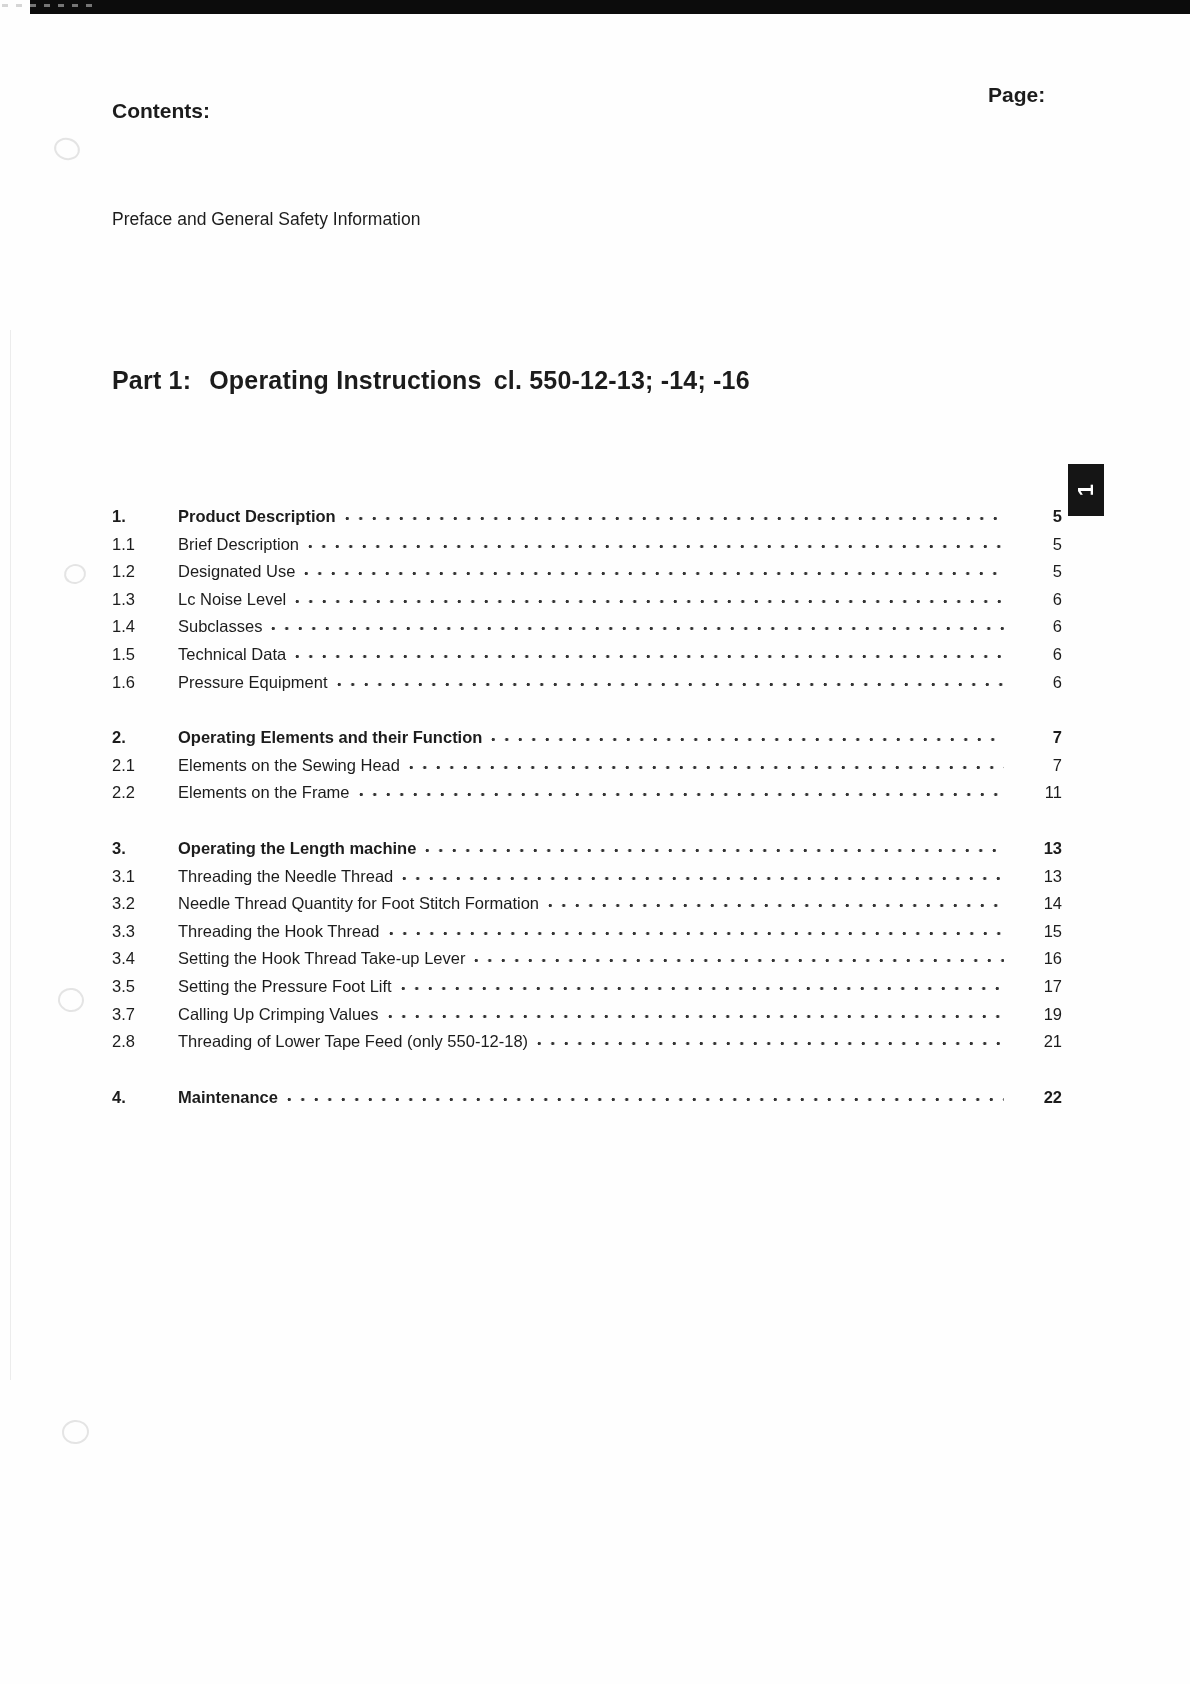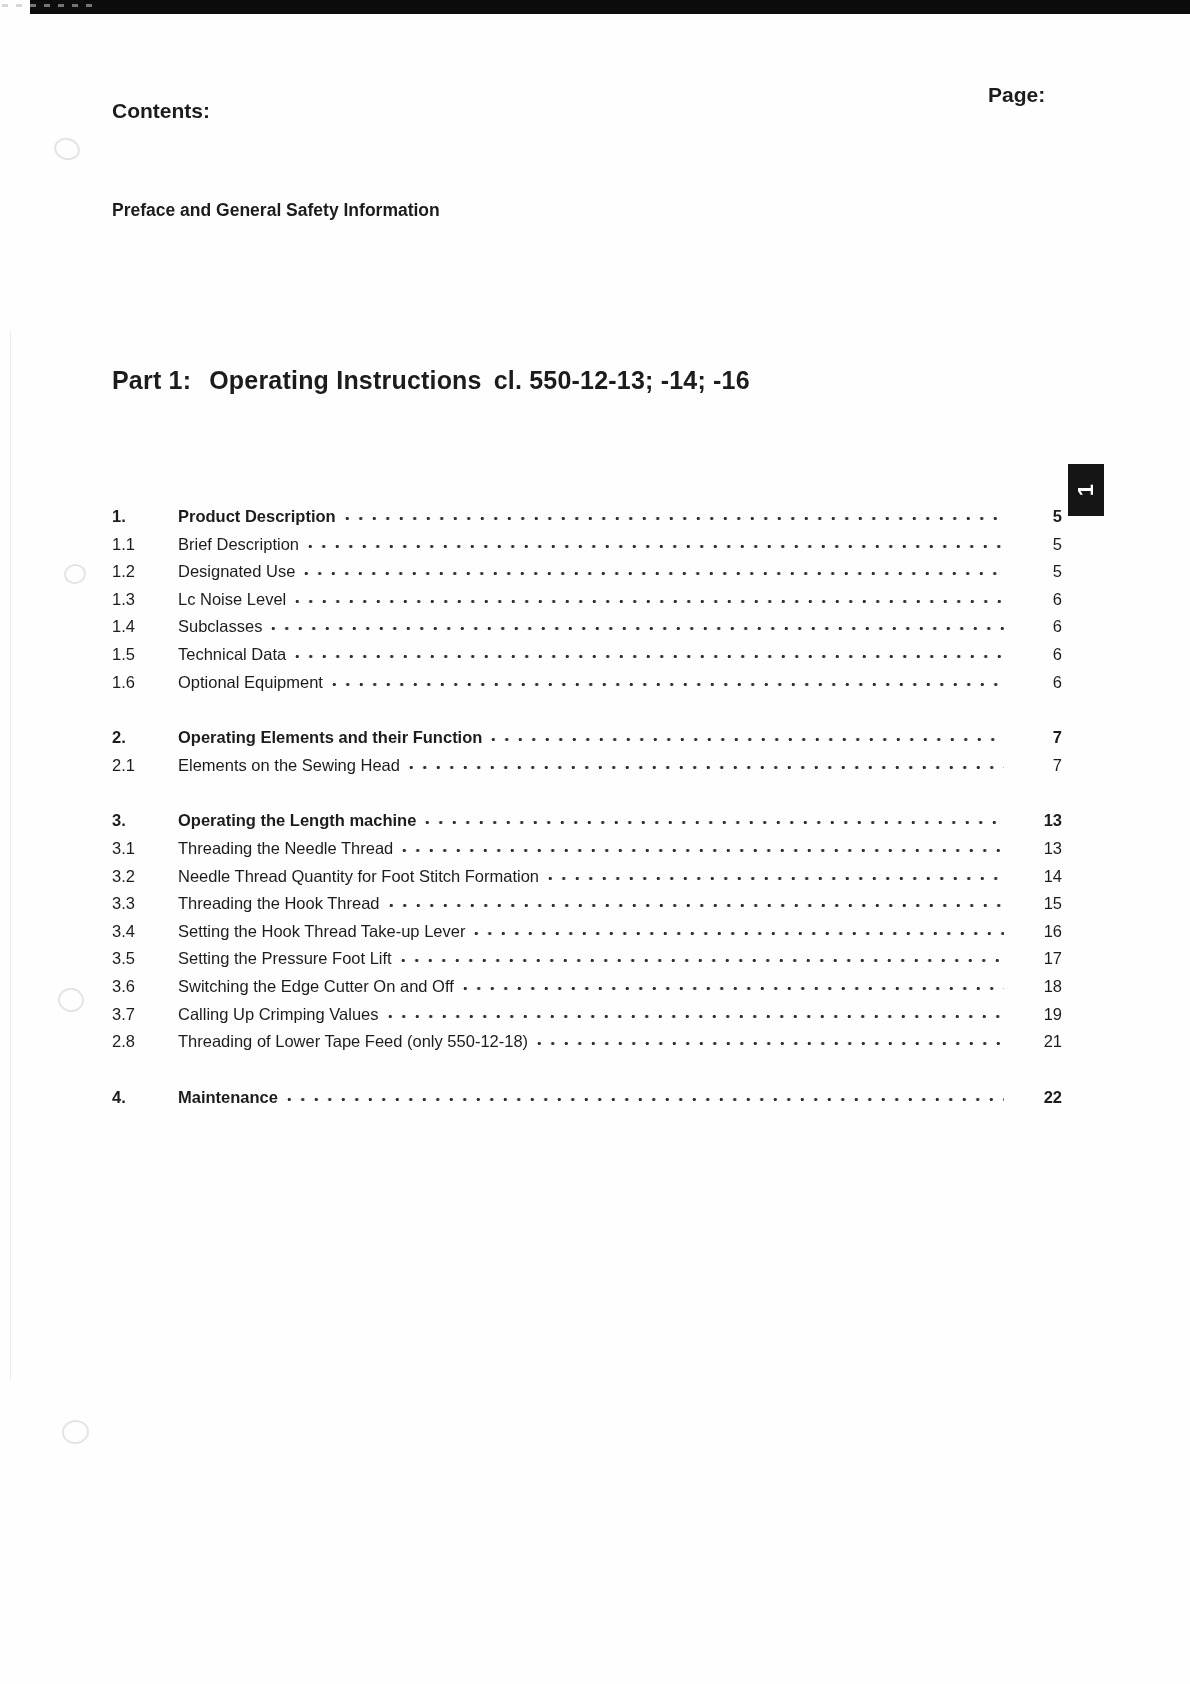--- a/index.html
+++ b/index.html
@@ -31,22 +31,22 @@
     left: 112px; top: 99px;
     font-size: 21px; font-weight: bold;
   }
   .hdr-page {
     position: absolute;
     left: 988px; top: 83px;
     font-size: 21px; font-weight: bold;
   }
   .preface {
     position: absolute;
-    left: 112px; top: 200px;
-    font-size: 17.5px; font-weight: bold;
+    left: 112px; top: 209px;
+    font-size: 17.5px; font-weight: normal;
   }
   .part-heading {
     position: absolute;
     left: 112px; top: 366px;
     font-size: 25px; font-weight: bold;
     letter-spacing: .2px;
     white-space: nowrap;
   }
   .part-heading .part-label { margin-right: 18px; }
   .part-heading .part-classes { margin-left: 12px; }
@@ -165,38 +165,44 @@
         <span class="pg">6</span>
       </div>
       <div class="toc-row">
         <span class="num">1.5</span>
         <span class="title">Technical Data</span>
         <span class="leader"></span>
         <span class="pg">6</span>
       </div>
       <div class="toc-row">
         <span class="num">1.6</span>
-        <span class="title">Optional Equipment</span>
+        <span class="title">Pressure Equipment</span>
         <span class="leader"></span>
         <span class="pg">6</span>
       </div>
     </div>
     <div class="toc-group">
       <div class="toc-row bold">
         <span class="num">2.</span>
         <span class="title">Operating Elements and their Function</span>
         <span class="leader"></span>
         <span class="pg">7</span>
       </div>
       <div class="toc-row">
         <span class="num">2.1</span>
         <span class="title">Elements on the Sewing Head</span>
         <span class="leader"></span>
         <span class="pg">7</span>
       </div>
+      <div class="toc-row">
+        <span class="num">2.2</span>
+        <span class="title">Elements on the Frame</span>
+        <span class="leader"></span>
+        <span class="pg">11</span>
+      </div>
     </div>
     <div class="toc-group">
       <div class="toc-row bold">
         <span class="num">3.</span>
         <span class="title">Operating the Length machine</span>
         <span class="leader"></span>
         <span class="pg">13</span>
       </div>
       <div class="toc-row">
         <span class="num">3.1</span>
@@ -222,26 +228,20 @@
         <span class="leader"></span>
         <span class="pg">16</span>
       </div>
       <div class="toc-row">
         <span class="num">3.5</span>
         <span class="title">Setting the Pressure Foot Lift</span>
         <span class="leader"></span>
         <span class="pg">17</span>
       </div>
       <div class="toc-row">
-        <span class="num">3.6</span>
-        <span class="title">Switching the Edge Cutter On and Off</span>
-        <span class="leader"></span>
-        <span class="pg">18</span>
-      </div>
-      <div class="toc-row">
         <span class="num">3.7</span>
         <span class="title">Calling Up Crimping Values</span>
         <span class="leader"></span>
         <span class="pg">19</span>
       </div>
       <div class="toc-row">
         <span class="num">2.8</span>
         <span class="title">Threading of Lower Tape Feed (only 550-12-18)</span>
         <span class="leader"></span>
         <span class="pg">21</span>

